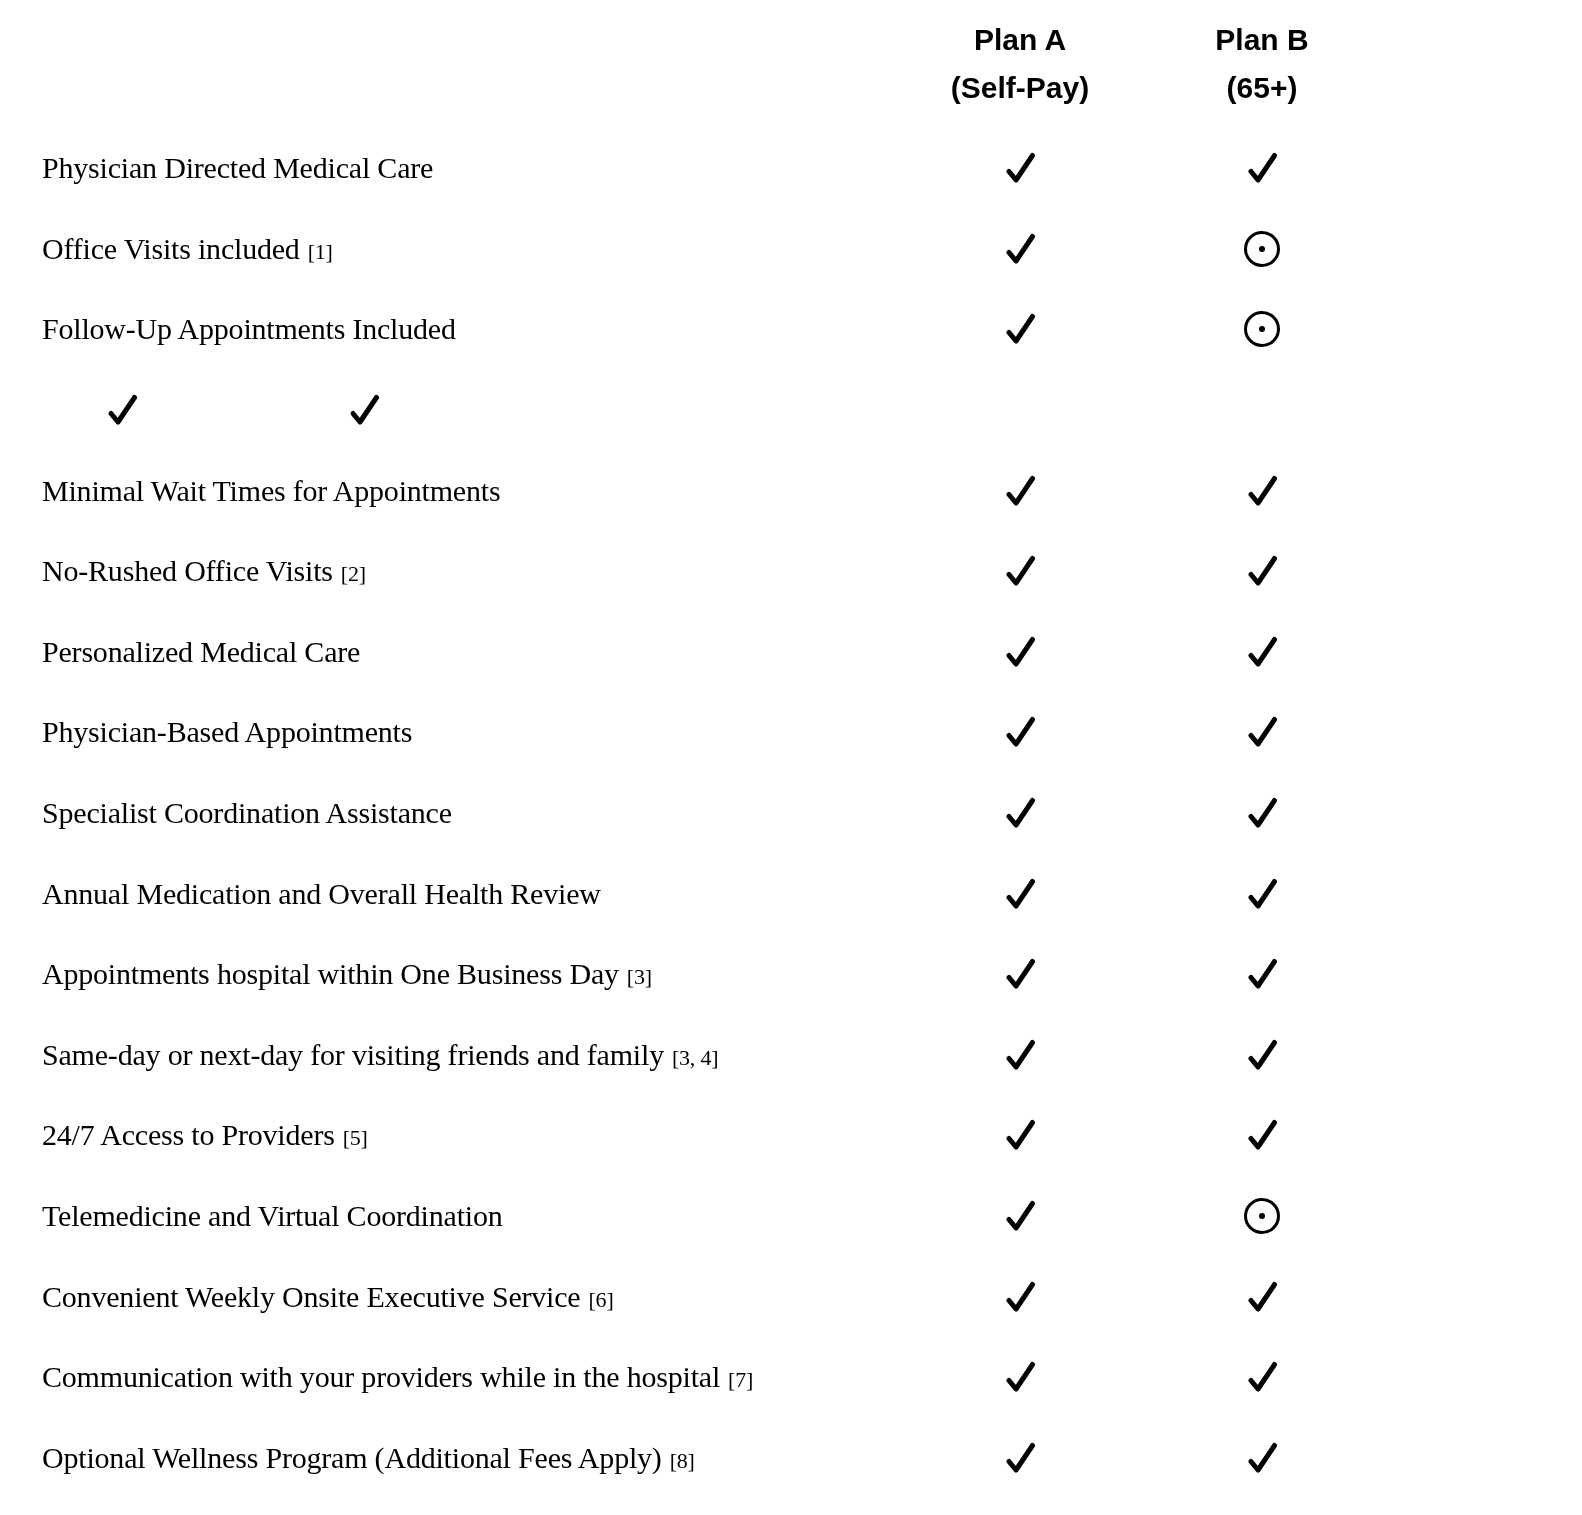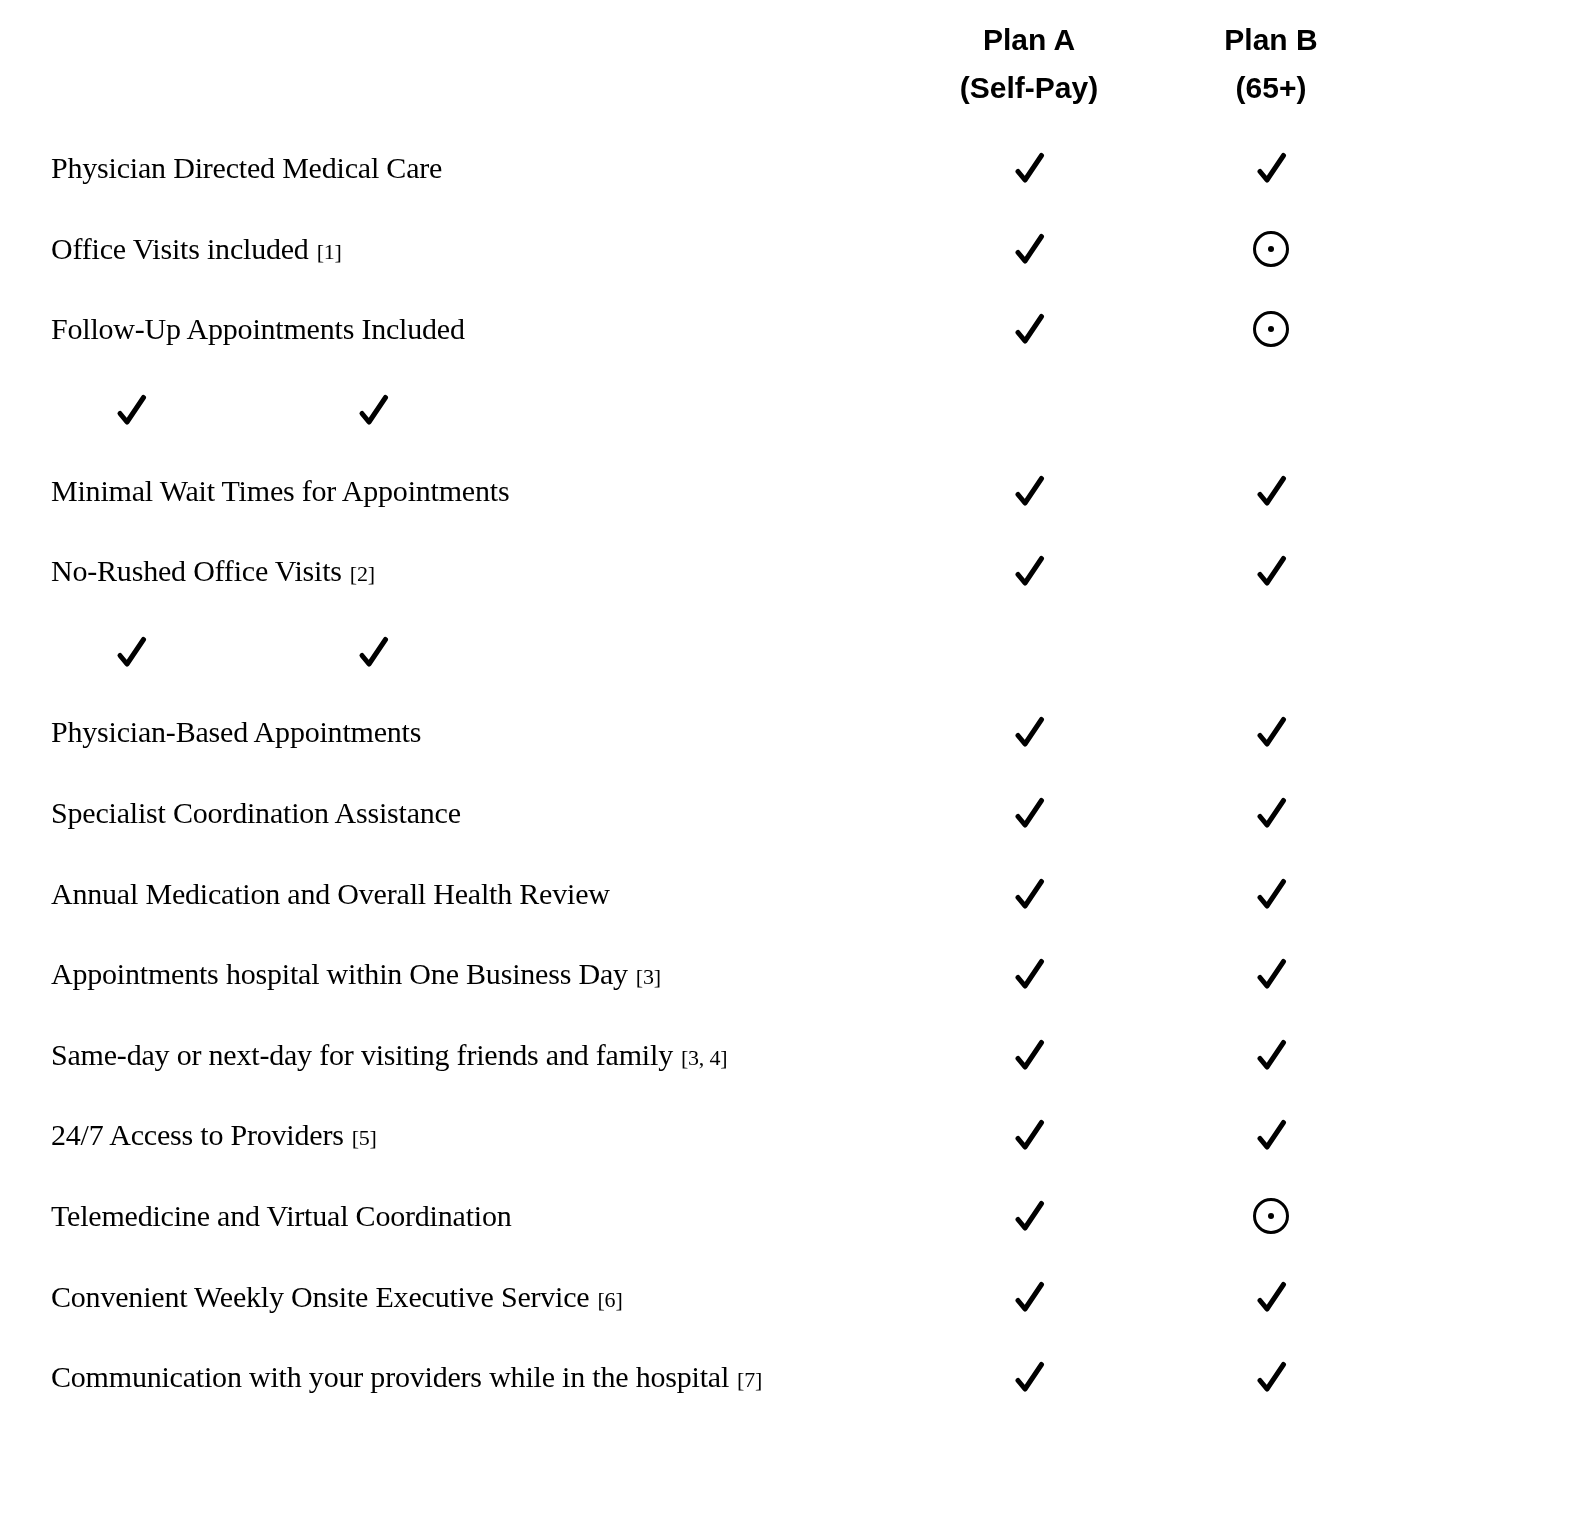--- a/index.html
+++ b/index.html
@@ -15,21 +15,20 @@
     font-family: "Liberation Sans", sans-serif;
     color: #000000;
     overflow: hidden;
     box-sizing: border-box;
     padding: 0 0 0 42px;
   }
   .row {
     display: flex;
     align-items: center;
     height: 80.6px;
-    margin-left: 9px;
   }
   .header-row {
     height: 128px;
     align-items: flex-start;
     padding-top: 16px;
     box-sizing: border-box;
   }
   .label {
     width: 898px;
     font-size: 30px;
@@ -201,20 +200,21 @@
       <div class="cell sym-b">
           <span class="check-icon">
             <svg width="38" height="38" viewBox="0 0 38 38">
               <path d="M8 22.5 L15 31 L31.5 6.5" fill="none" stroke="#000" stroke-width="5" stroke-linecap="round" stroke-linejoin="round"></path>
             </svg>
           </span>
         </div>
     </div>
 
     <div class="row">
+      <div class="label"><span>Personalized Medical Care</span></div>
       <div class="cell sym-a">
           <span class="check-icon">
             <svg width="38" height="38" viewBox="0 0 38 38">
               <path d="M8 22.5 L15 31 L31.5 6.5" fill="none" stroke="#000" stroke-width="5" stroke-linecap="round" stroke-linejoin="round"></path>
             </svg>
           </span>
         </div>
       <div class="colspacer"></div>
       <div class="cell sym-b">
           <span class="check-icon">
@@ -387,15 +387,33 @@
       <div class="colspacer"></div>
       <div class="cell sym-b">
           <span class="check-icon">
             <svg width="38" height="38" viewBox="0 0 38 38">
               <path d="M8 22.5 L15 31 L31.5 6.5" fill="none" stroke="#000" stroke-width="5" stroke-linecap="round" stroke-linejoin="round"></path>
             </svg>
           </span>
         </div>
     </div>
 
+    <div class="row">
+      <div class="label"><span>Optional Wellness Program (Additional Fees Apply)</span><span class="note">[8]</span></div>
+      <div class="cell sym-a">
+          <span class="check-icon">
+            <svg width="38" height="38" viewBox="0 0 38 38">
+              <path d="M8 22.5 L15 31 L31.5 6.5" fill="none" stroke="#000" stroke-width="5" stroke-linecap="round" stroke-linejoin="round"></path>
+            </svg>
+          </span>
+        </div>
+      <div class="colspacer"></div>
+      <div class="cell sym-b">
+          <span class="check-icon">
+            <svg width="38" height="38" viewBox="0 0 38 38">
+              <path d="M8 22.5 L15 31 L31.5 6.5" fill="none" stroke="#000" stroke-width="5" stroke-linecap="round" stroke-linejoin="round"></path>
+            </svg>
+          </span>
+        </div>
+    </div>
   </div>
 
 </div>
 
 </body></html>

